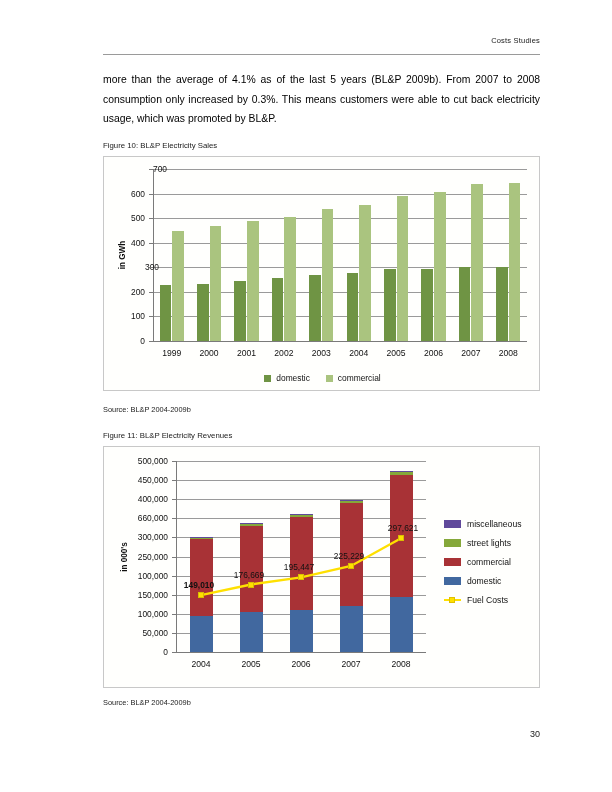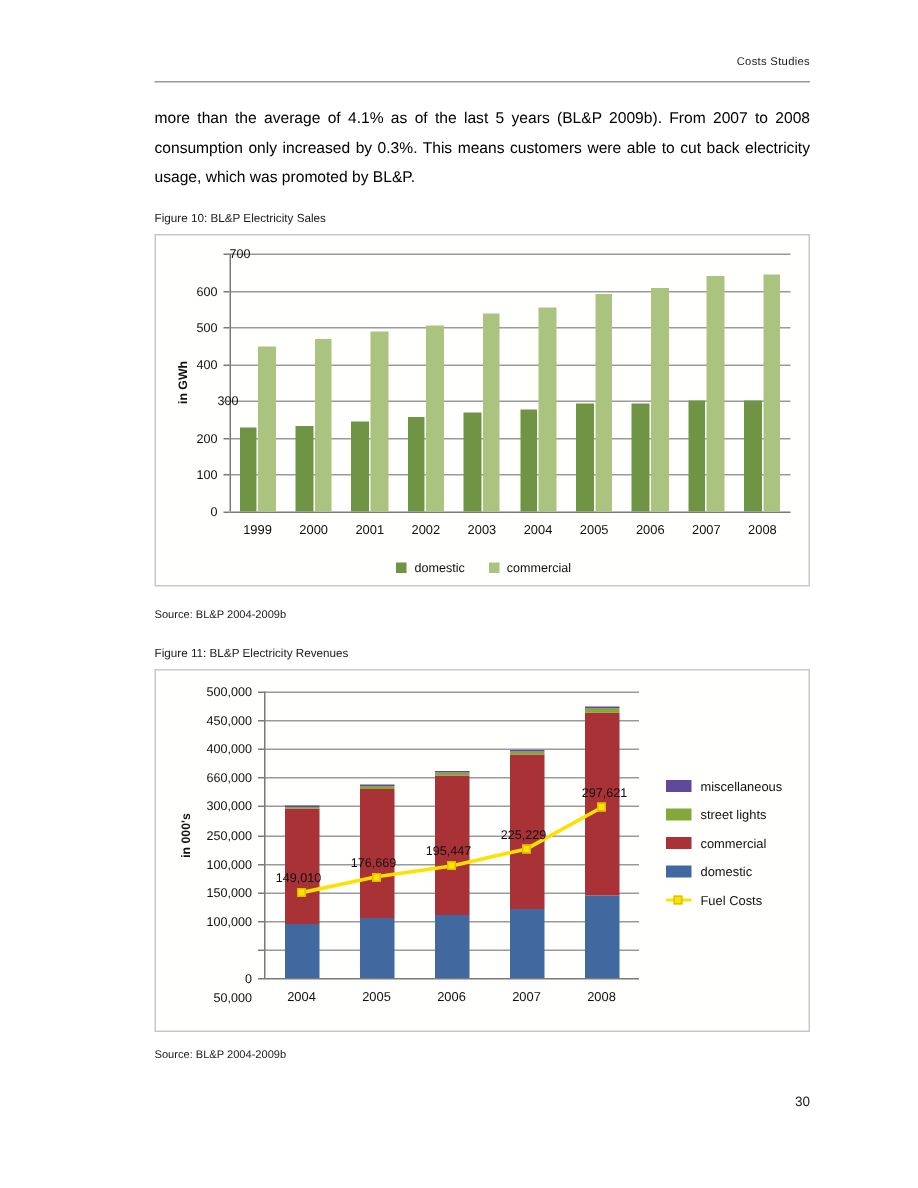--- a/index.html
+++ b/index.html
@@ -342,21 +342,21 @@
       <div class="bar" style="left: 213.5px; width: 23px; height: 191px; background: transparent;">
         <div class="seg" style="bottom: 0px; height: 55.008px; background: rgb(65, 104, 159);"></div>
         <div class="seg" style="bottom: 55.008px; height: 122.24px; background: rgb(168, 50, 54);"></div>
         <div class="seg" style="bottom: 177.248px; height: 2.292px; background: rgb(133, 168, 58);"></div>
         <div class="seg" style="bottom: 179.54px; height: 1.146px; background: rgb(96, 73, 155);"></div>
       </div>
       <svg class="overlay" width="250" height="191">
         <polyline points="25,134.07818 75,123.51244200000001 125,116.339246 175,104.96252199999999 225,77.30877799999999" fill="none" stroke="#ffe000" stroke-width="2.4"></polyline>
       </svg>
       <div class="fuel-marker" style="left: 25px; top: 134.078px;"></div>
-      <div class="fuel-label" style="left: 23px; top: 129.078px;">149,010</div>
+      <div class="fuel-label" style="left: 23px; top: 129.078px; font-weight: bold;">149,010</div>
       <div class="fuel-marker" style="left: 75px; top: 123.512px;"></div>
       <div class="fuel-label" style="left: 73px; top: 118.512px;">176,669</div>
       <div class="fuel-marker" style="left: 125px; top: 116.339px;"></div>
       <div class="fuel-label" style="left: 123px; top: 111.339px;">195,447</div>
       <div class="fuel-marker" style="left: 175px; top: 104.963px;"></div>
       <div class="fuel-label" style="left: 173px; top: 99.9625px;">225,229</div>
       <div class="fuel-marker" style="left: 225px; top: 77.3088px;"></div>
       <div class="fuel-label" style="left: 227px; top: 72.3088px;">297,621</div>
     </div>
   <div class="legend-v" id="chart2-legend" style="left: 340px; top: 72px;">
@@ -376,21 +376,21 @@
         <span class="swatch-bar" style="background: rgb(65, 104, 159);"></span>
         <span>domestic</span>
       </div>
       <div class="li">
         <span class="swatch-line"></span>
         <span>Fuel Costs</span>
       </div>
     </div>
 <div class="ytick-label" style="top: 205px; right: 371px;">0</div>
     <div class="ytick-mark" style="left: 68px; top: 205px;"></div>
-    <div class="ytick-label" style="top: 185.9px; right: 371px; margin-top: 32px;">50,000</div>
+    <div class="ytick-label" style="top: 185.9px; right: 371px;">50,000</div>
     <div class="ytick-mark" style="left: 68px; top: 186px;"></div>
     <div class="ytick-label" style="top: 166.8px; right: 371px;">100,000</div>
     <div class="ytick-mark" style="left: 68px; top: 167px;"></div>
     <div class="ytick-label" style="top: 147.7px; right: 371px;">150,000</div>
     <div class="ytick-mark" style="left: 68px; top: 148px;"></div>
     <div class="ytick-label" style="top: 128.6px; right: 371px;">100,000</div>
     <div class="ytick-mark" style="left: 68px; top: 129px;"></div>
     <div class="ytick-label" style="top: 109.5px; right: 371px;">250,000</div>
     <div class="ytick-mark" style="left: 68px; top: 110px;"></div>
     <div class="ytick-label" style="top: 90.4px; right: 371px;">300,000</div>

